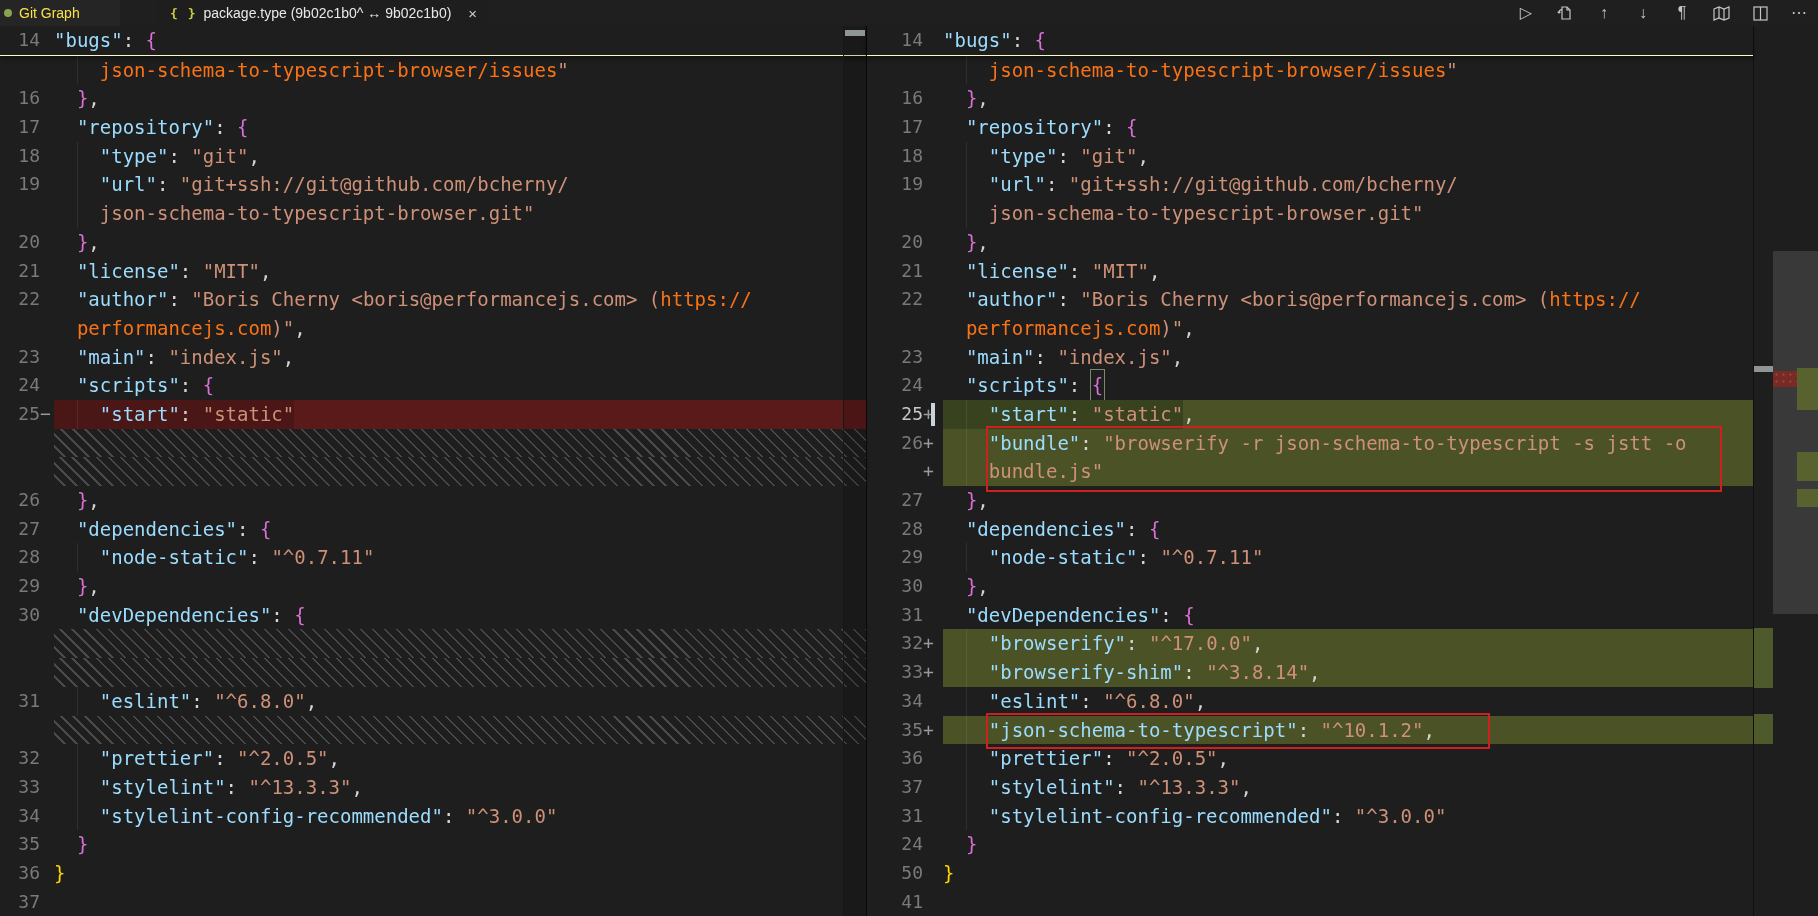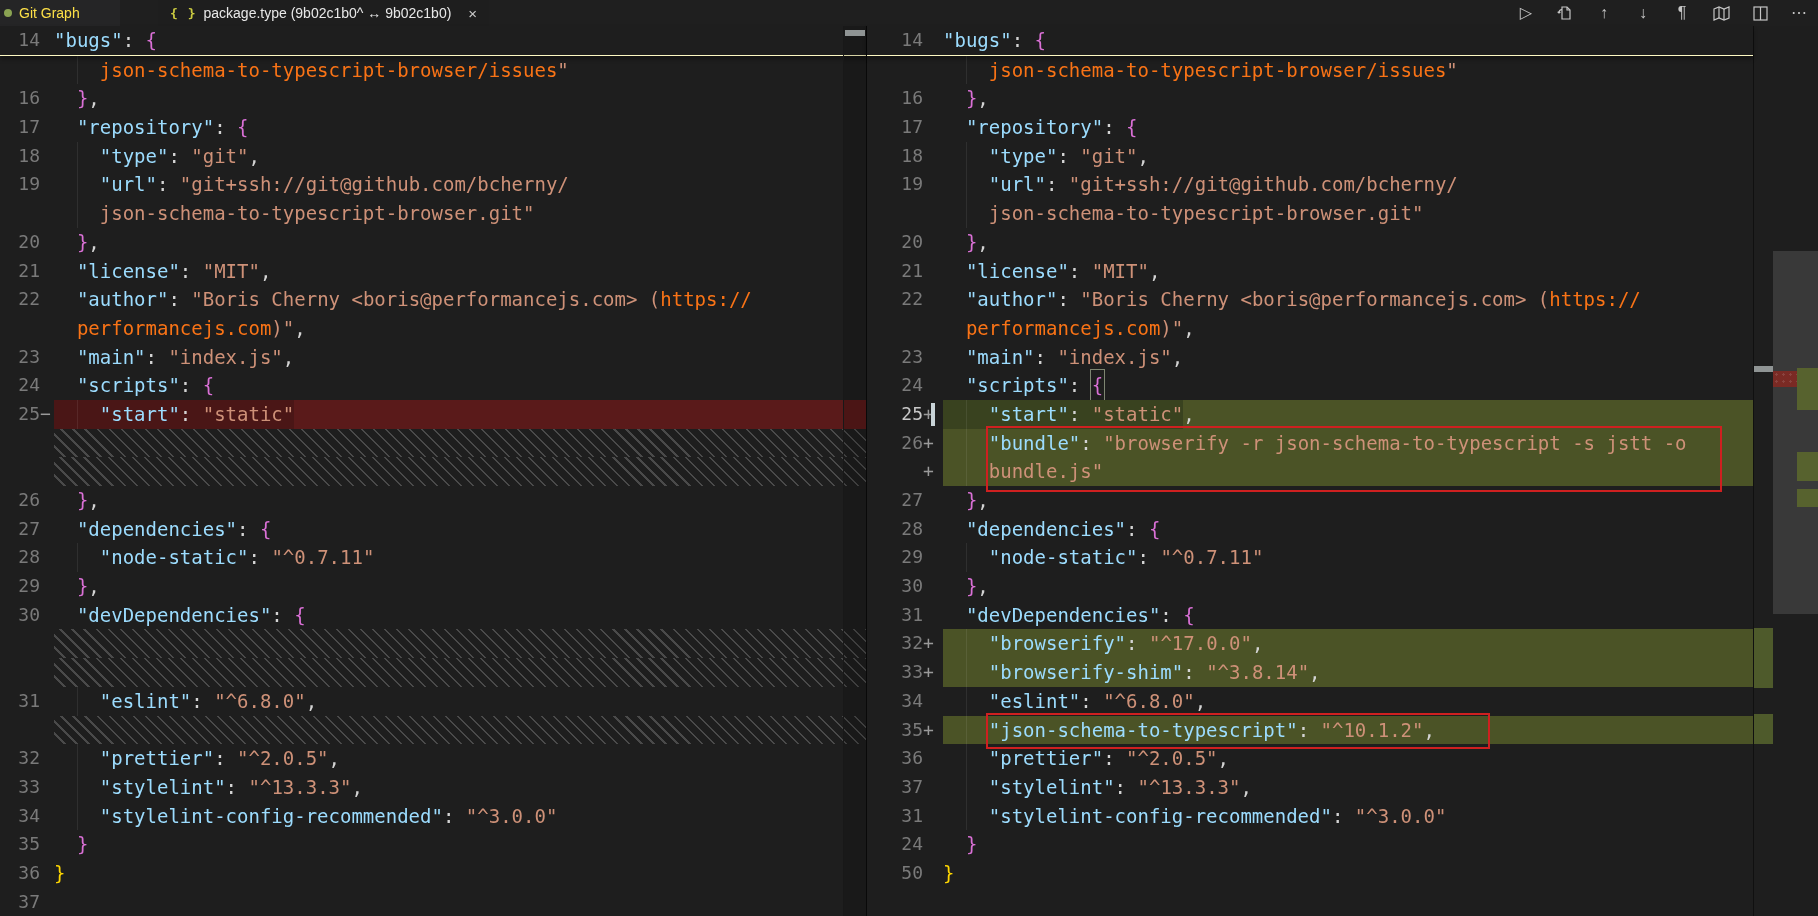--- a/index.html
+++ b/index.html
@@ -166,20 +166,21 @@
         <div class="row"><div class="gut"><span class="lnum">31</span><span class="sign"></span></div><div class="code"><span class="seg">  </span><span class="seg k">"devDependencies"</span><span class="seg p">: </span><span class="seg b2">{</span><span class="tail"></span></div></div>
         <div class="row g2"><div class="gut"><span class="lnum">32</span><span class="sign">+</span></div><div class="code bg-addfull"><span class="seg">    </span><span class="seg k">"browserify"</span><span class="seg p">: </span><span class="seg s">"^17.0.0"</span><span class="seg p">,</span><span class="tail"></span></div></div>
         <div class="row g2"><div class="gut"><span class="lnum">33</span><span class="sign">+</span></div><div class="code bg-addfull"><span class="seg">    </span><span class="seg k">"browserify-shim"</span><span class="seg p">: </span><span class="seg s">"^3.8.14"</span><span class="seg p">,</span><span class="tail"></span></div></div>
         <div class="row g2"><div class="gut"><span class="lnum">34</span><span class="sign"></span></div><div class="code"><span class="seg">    </span><span class="seg k">"eslint"</span><span class="seg p">: </span><span class="seg s">"^6.8.0"</span><span class="seg p">,</span><span class="tail"></span></div></div>
         <div class="row g2"><div class="gut"><span class="lnum">35</span><span class="sign">+</span></div><div class="code bg-addfull"><span class="seg">    </span><span class="seg k">"json-schema-to-typescript"</span><span class="seg p">: </span><span class="seg s">"^10.1.2"</span><span class="seg p">,</span><span class="tail"></span></div></div>
         <div class="row g2"><div class="gut"><span class="lnum">36</span><span class="sign"></span></div><div class="code"><span class="seg">    </span><span class="seg k">"prettier"</span><span class="seg p">: </span><span class="seg s">"^2.0.5"</span><span class="seg p">,</span><span class="tail"></span></div></div>
         <div class="row g2"><div class="gut"><span class="lnum">37</span><span class="sign"></span></div><div class="code"><span class="seg">    </span><span class="seg k">"stylelint"</span><span class="seg p">: </span><span class="seg s">"^13.3.3"</span><span class="seg p">,</span><span class="tail"></span></div></div>
         <div class="row g2"><div class="gut"><span class="lnum">31</span><span class="sign"></span></div><div class="code"><span class="seg">    </span><span class="seg k">"stylelint-config-recommended"</span><span class="seg p">: </span><span class="seg s">"^3.0.0"</span><span class="tail"></span></div></div>
         <div class="row"><div class="gut"><span class="lnum">24</span><span class="sign"></span></div><div class="code"><span class="seg">  </span><span class="seg b2">}</span><span class="tail"></span></div></div>
         <div class="row"><div class="gut"><span class="lnum">50</span><span class="sign"></span></div><div class="code"><span class="seg"></span><span class="seg b1">}</span><span class="tail"></span></div></div>
+        <div class="row"><div class="gut"><span class="lnum">41</span><span class="sign"></span></div><div class="code"></div></div>
       </div>
     <div id="l-shade"></div>
     <div id="l-mark"></div>
     <div id="ovr">
         <div class="mm-block" style="left: 0px; top: 340px; width: 20px; height: 6px; background-color: rgb(143, 148, 148);"></div>
         <div class="mm-block" style="left: 0px; top: 602px; width: 20px; height: 60px; background-color: rgb(78, 90, 43);"></div>
         <div class="mm-block" style="left: 0px; top: 688px; width: 20px; height: 30px; background-color: rgb(78, 90, 43);"></div>
       </div>
     <div id="minimap">
       <div id="mm-slider" class="dots" style="top: 225px; height: 363px;"></div>

